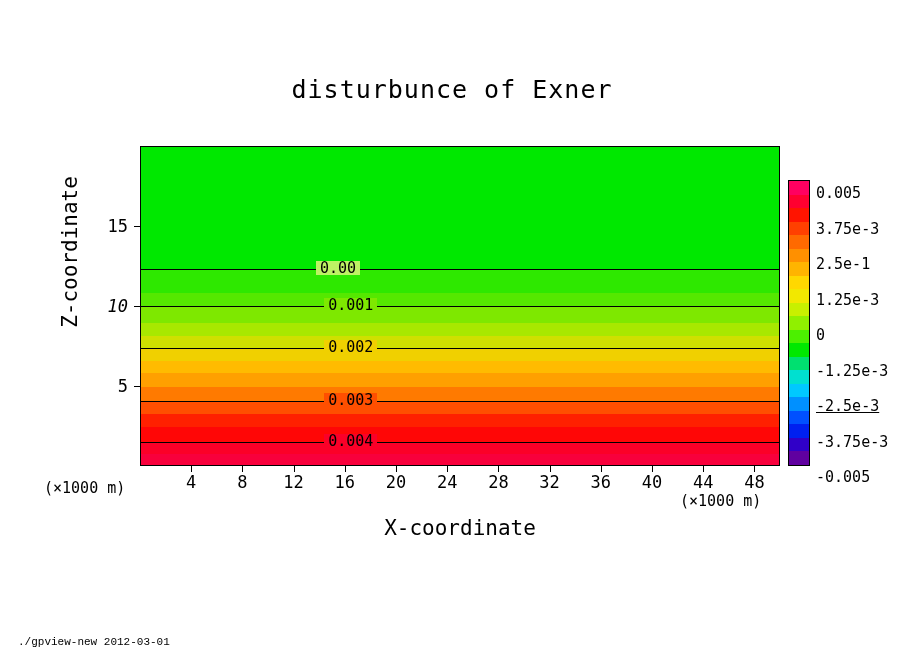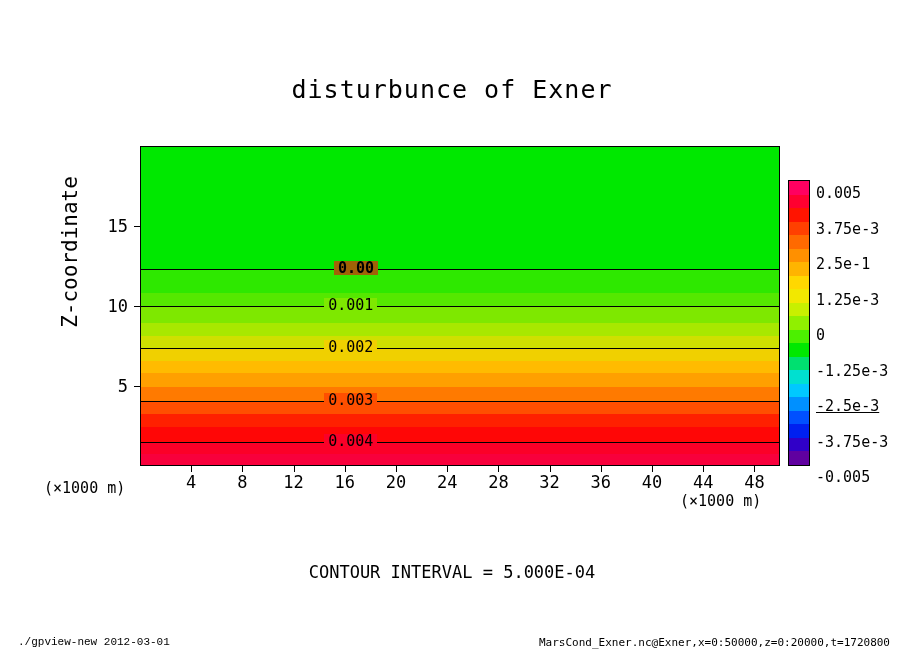--- a/index.html
+++ b/index.html
@@ -202,21 +202,21 @@
       <div class="band" style="top: 307.2px; height: 13.4px; background: rgb(248, 0, 60);"></div>
       <div class="contour-line" style="top: 295.2px;"></div>
       <div class="contour-label" style="left: 183.2px; top: 287.2px; background: rgb(251, 0, 40);">0.004</div>
       <div class="contour-line" style="top: 253.6px;"></div>
       <div class="contour-label" style="left: 183.2px; top: 245.6px; background: rgb(255, 79, 0);">0.003</div>
       <div class="contour-line" style="top: 200.8px;"></div>
       <div class="contour-label" style="left: 183.2px; top: 192.8px; background: rgb(240, 208, 0);">0.002</div>
       <div class="contour-line" style="top: 159.2px;"></div>
       <div class="contour-label" style="left: 183.2px; top: 151.2px; background: rgb(126, 232, 0);">0.001</div>
       <div class="contour-line" style="top: 122.4px;"></div>
-      <div class="contour-label" style="left: 193px; top: 114.4px; background: #a16207; font-weight: bold;">0.00</div>
+      <div class="contour-label" style="left: 175px; top: 114.4px; background: #bef264;">0.00</div>
     </div>
 
   <div id="axis-ticks">
       <div class="tick-x" style="left: 191.2px;"></div>
       <div class="tick-x-label" style="left: 171.2px;">4</div>
       <div class="tick-x" style="left: 242.4px;"></div>
       <div class="tick-x-label" style="left: 222.4px;">8</div>
       <div class="tick-x" style="left: 293.6px;"></div>
       <div class="tick-x-label" style="left: 273.6px;">12</div>
       <div class="tick-x" style="left: 344.8px;"></div>
@@ -233,25 +233,26 @@
       <div class="tick-x-label" style="left: 580.8px;">36</div>
       <div class="tick-x" style="left: 652px;"></div>
       <div class="tick-x-label" style="left: 632px;">40</div>
       <div class="tick-x" style="left: 703.2px;"></div>
       <div class="tick-x-label" style="left: 683.2px;">44</div>
       <div class="tick-x" style="left: 754.4px;"></div>
       <div class="tick-x-label" style="left: 734.4px;">48</div>
       <div class="tick-y" style="top: 386px;"></div>
       <div class="tick-y-label" style="top: 376px;">5</div>
       <div class="tick-y" style="top: 306px;"></div>
-      <div class="tick-y-label" style="top: 296px;">10</div>
+      <div class="tick-y-label" style="top: 296px; font-style: italic;">10</div>
       <div class="tick-y" style="top: 226px;"></div>
       <div class="tick-y-label" style="top: 216px;">15</div>
     </div>
 
+  <div id="x-axis-title">X-coordinate</div>
   <div id="y-axis-title">Z-coordinate</div>
   <div id="x-unit-left">(×1000 m)</div>
   <div id="x-unit-right">(×1000 m)</div>
 
   <div id="colorbar">
       <div class="cbar-seg" style="height: 13.5238px; background: rgb(255, 0, 96);"></div>
       <div class="cbar-seg" style="height: 13.5238px; background: rgb(255, 0, 48);"></div>
       <div class="cbar-seg" style="height: 13.5238px; background: rgb(255, 20, 0);"></div>
       <div class="cbar-seg" style="height: 13.5238px; background: rgb(255, 64, 0);"></div>
       <div class="cbar-seg" style="height: 13.5238px; background: rgb(255, 106, 0);"></div>
@@ -277,17 +278,15 @@
       <div class="cbar-tick-label" style="top: 219.5px;">3.75e-3</div>
       <div class="cbar-tick-label" style="top: 255px;">2.5e-1</div>
       <div class="cbar-tick-label" style="top: 290.5px;">1.25e-3</div>
       <div class="cbar-tick-label" style="top: 326px;">0</div>
       <div class="cbar-tick-label" style="top: 361.5px;">-1.25e-3</div>
       <div class="cbar-tick-label" style="top: 397px; text-decoration: underline;">-2.5e-3</div>
       <div class="cbar-tick-label" style="top: 432.5px;">-3.75e-3</div>
       <div class="cbar-tick-label" style="top: 468px;">-0.005</div>
     </div>
 
-  <div id="contour-interval">CONTOUR INTERVAL = 5.000E-04</div>
   <div id="footer-left">./gpview-new  2012-03-01</div>
-  <div id="footer-right">MarsCond_Exner.nc@Exner,x=0:50000,z=0:20000,t=1720800</div>
 
 </div>
 
 </body></html>

